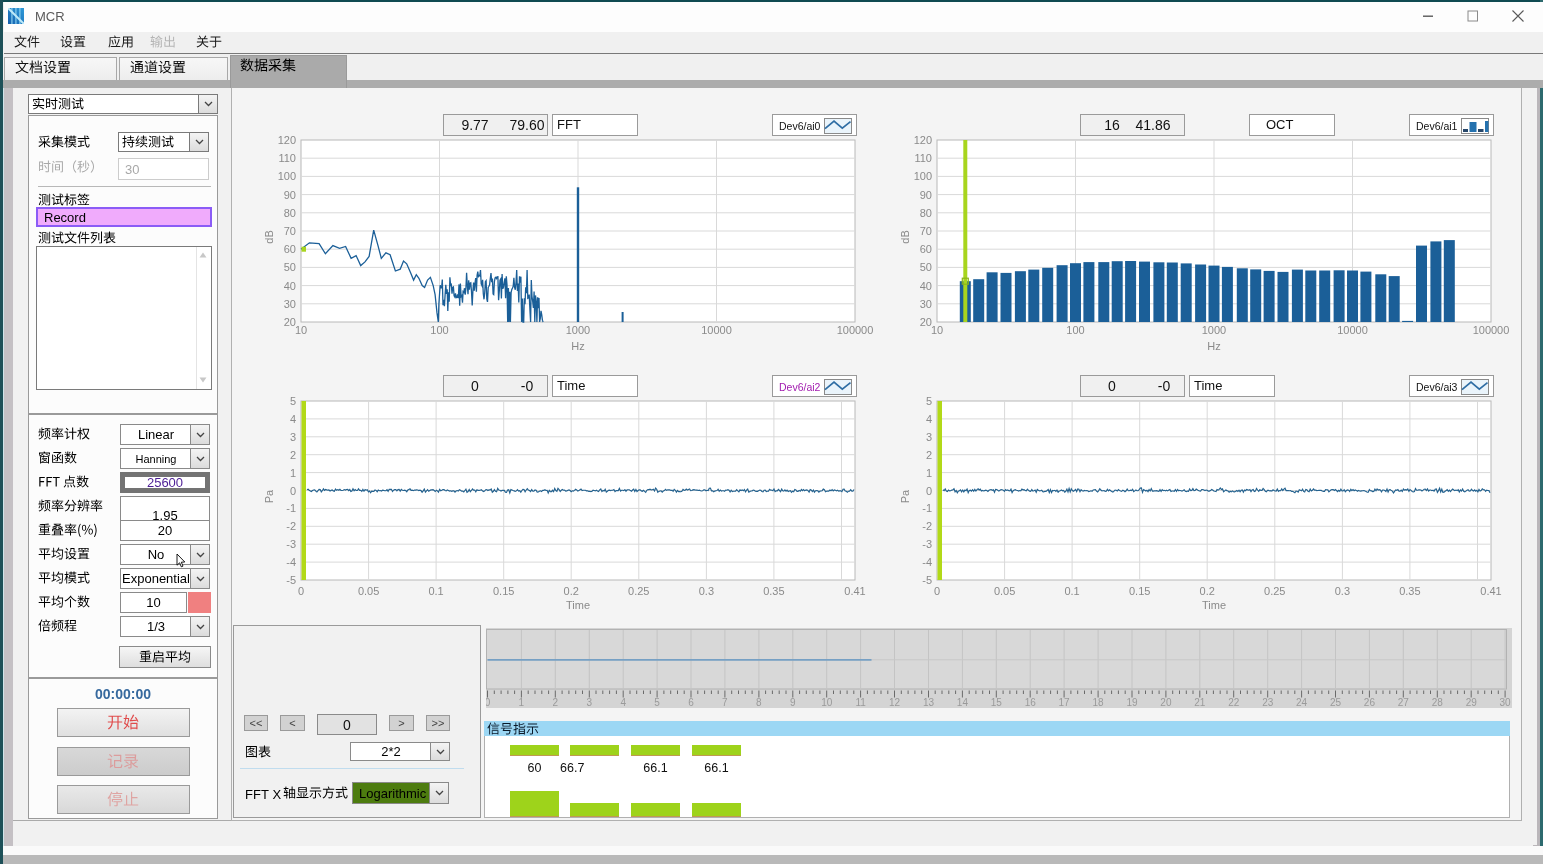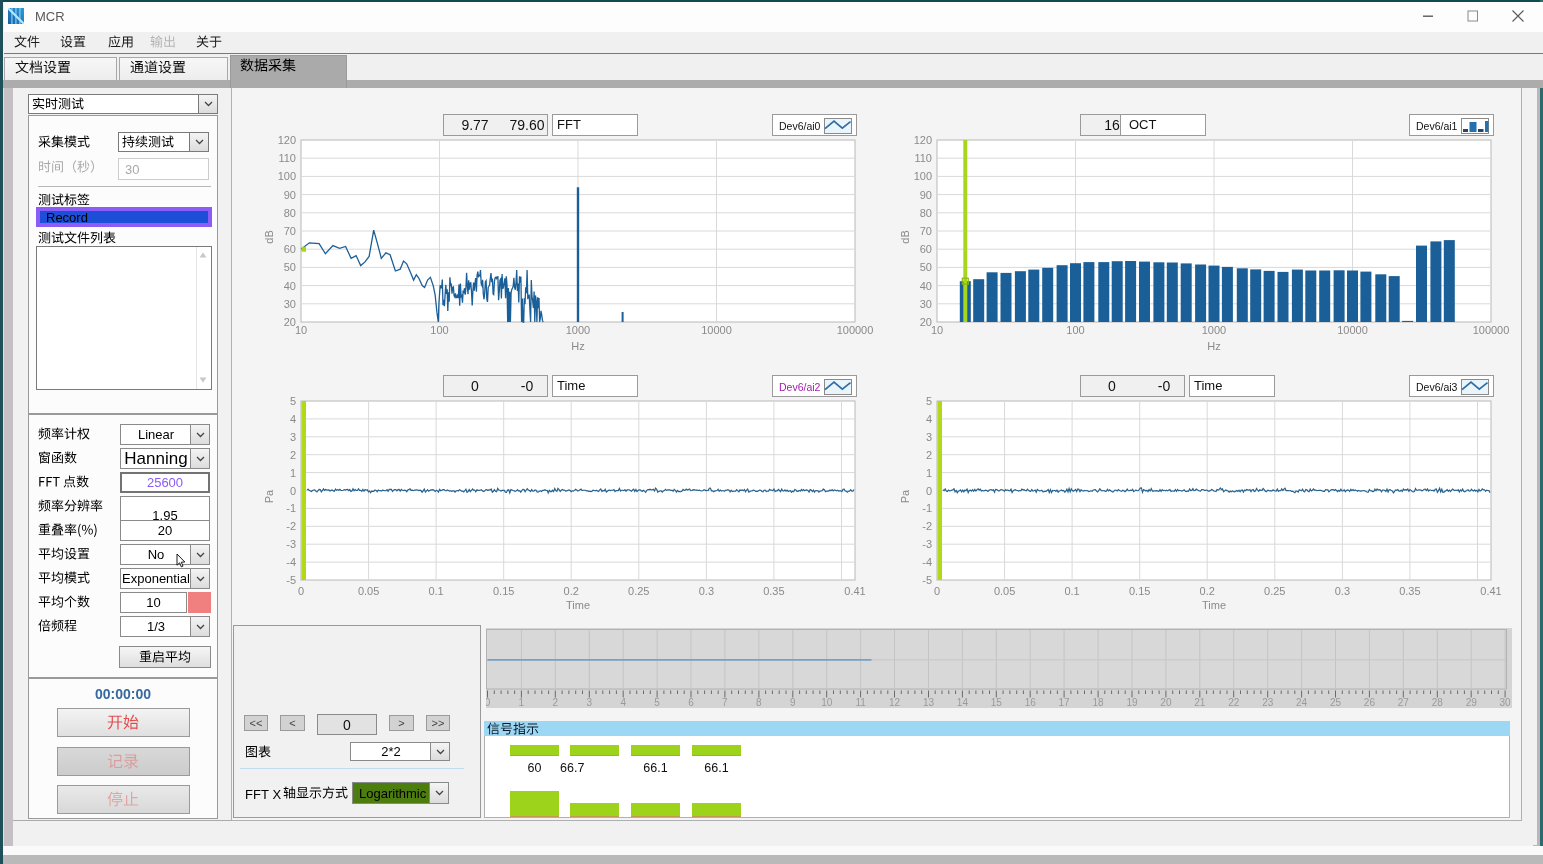--- a/index.html
+++ b/index.html
@@ -91,21 +91,21 @@
     </div>
   </div>
 <div style="position:absolute;left:38px;top:160px;line-height:0"><svg width="66" height="17" viewBox="0 0 66 17">
       <path d="M6.2 5.6C6.9 6.6 7.7 7.9 8.2 8.7L9 8.2C8.6 7.4 7.7 6.1 7 5.1ZM4.2 6.2V9.2H2V6.2ZM4.2 5.3H2V2.5H4.2ZM1.1 1.6V11.1H2V10.1H5.1V1.6ZM9.9 0.6V3.1H5.7V4.1H9.9V11C9.9 11.3 9.8 11.4 9.6 11.4C9.3 11.4 8.3 11.4 7.3 11.3C7.4 11.6 7.6 12.1 7.7 12.3C9 12.3 9.8 12.3 10.3 12.2C10.7 12 10.9 11.7 10.9 11V4.1H12.5V3.1H10.9V0.6Z M14.2 3.4V12.5H15.2V3.4ZM14.4 1.2C15 1.7 15.7 2.5 16 3.1L16.8 2.5C16.4 2 15.7 1.2 15.1 0.7ZM17.9 7.6H21V9.4H17.9ZM17.9 5.1H21V6.8H17.9ZM17 4.2V10.2H22V4.2ZM17.6 1.2V2.2H23.9V11.3C23.9 11.5 23.8 11.5 23.6 11.5C23.5 11.5 22.9 11.5 22.4 11.5C22.5 11.8 22.7 12.2 22.7 12.4C23.5 12.4 24.1 12.4 24.4 12.3C24.8 12.1 24.9 11.8 24.9 11.3V1.2Z M35 6.5C35 9 36.1 11.1 37.6 12.7L38.4 12.3C36.9 10.7 36 8.8 36 6.5C36 4.2 36.9 2.3 38.4 0.7L37.6 0.3C36.1 1.9 35 4 35 6.5Z M45.4 2.7C45.2 4.1 44.9 5.7 44.4 6.7C44.6 6.7 45 6.9 45.2 7.1C45.7 6 46.1 4.4 46.3 2.9ZM49.1 2.8C49.7 4 50.3 5.4 50.5 6.4L51.4 6.1C51.2 5.1 50.6 3.7 49.9 2.5ZM49.9 6.9C49 9.4 46.9 10.9 43.7 11.6C43.9 11.8 44.1 12.2 44.2 12.4C47.6 11.6 49.8 10 50.8 7.2ZM47.2 0.5V8.6H48.2V0.5ZM43.8 0.7C42.9 1.1 41.1 1.5 39.7 1.8C39.8 2 39.9 2.3 40 2.5C40.5 2.4 41.1 2.3 41.7 2.2V4.2H39.6V5.1H41.6C41.1 6.6 40.2 8.3 39.4 9.2C39.5 9.4 39.8 9.8 39.9 10.1C40.5 9.3 41.2 8 41.7 6.7V12.5H42.7V6.4C43.1 7.1 43.6 7.9 43.8 8.3L44.4 7.5C44.2 7.2 43 5.7 42.7 5.4V5.1H44.5V4.2H42.7V2C43.3 1.9 43.9 1.7 44.4 1.5Z M56 6.5C56 4 54.9 1.9 53.4 0.3L52.6 0.7C54.1 2.3 55 4.2 55 6.5C55 8.8 54.1 10.7 52.6 12.3L53.4 12.7C54.9 11.1 56 9 56 6.5Z" fill="#a8a8a8"></path>
     </svg></div>
 <div style="position:absolute;left:118px;top:158px;width:91px;height:22px;background:#fff;border:1px solid #cccccc;box-sizing:border-box;display:flex;align-items:center;justify-content:flex-start;padding-left:6px;font-size:13px;color:#a8a8a8">30</div>
 <div style="position:absolute;left:38px;top:186px;width:173px;height:1px;background:#b8b8b8"></div>
 <div style="position:absolute;left:38px;top:193px;line-height:0"><svg width="53" height="17" viewBox="0 0 53 17">
       <path d="M6.3 10.2C7 10.9 7.7 11.8 8.1 12.4L8.7 11.9C8.4 11.4 7.6 10.5 6.9 9.9ZM4.1 1.3V9.4H4.8V2H7.6V9.4H8.4V1.3ZM11.3 0.7V11.3C11.3 11.5 11.2 11.6 11 11.6C10.8 11.6 10.2 11.6 9.5 11.6C9.6 11.8 9.8 12.2 9.8 12.4C10.7 12.4 11.3 12.4 11.6 12.3C11.9 12.1 12.1 11.9 12.1 11.3V0.7ZM9.5 1.7V9.5H10.3V1.7ZM5.8 3V7.6C5.8 9.1 5.5 10.8 3.4 11.9C3.5 12 3.8 12.3 3.8 12.5C6.2 11.3 6.6 9.3 6.6 7.6V3ZM1.1 1.4C1.8 1.8 2.7 2.4 3.2 2.8L3.8 2C3.3 1.6 2.3 1 1.6 0.7ZM0.5 4.9C1.2 5.3 2.2 5.8 2.6 6.2L3.2 5.5C2.7 5.1 1.8 4.5 1.1 4.2ZM0.8 11.8 1.6 12.3C2.2 11.1 2.8 9.5 3.3 8.2L2.5 7.6C2 9.1 1.3 10.8 0.8 11.8Z M14.6 1.4C15.2 1.9 16.1 2.8 16.4 3.3L17.1 2.6C16.7 2.1 15.9 1.3 15.2 0.8ZM23.1 1.1C23.6 1.7 24.2 2.5 24.5 3L25.2 2.5C24.9 2 24.3 1.2 23.8 0.7ZM13.7 4.6V5.5H15.5V10.2C15.5 10.8 15.1 11.2 14.8 11.3C15 11.5 15.2 11.9 15.3 12.1C15.5 11.9 15.9 11.7 18.1 10.2C18 10 17.9 9.6 17.8 9.3L16.4 10.3V4.6ZM21.7 0.6 21.8 3.2H17.5V4.2H21.8C22.1 9.1 22.7 12.4 24.3 12.4C24.8 12.4 25.3 11.9 25.6 9.7C25.4 9.6 25 9.4 24.8 9.2C24.7 10.4 24.6 11.2 24.3 11.2C23.5 11.1 23 8.2 22.8 4.2H25.5V3.2H22.8C22.7 2.4 22.7 1.5 22.7 0.6ZM17.7 10.6 18 11.6C19 11.2 20.5 10.8 21.8 10.4L21.7 9.6L20.2 10V7H21.4V6.1H17.9V7H19.3V10.2Z M32.1 1.5V2.4H37.7V1.5ZM36.1 7.2C36.7 8.5 37.3 10.2 37.5 11.2L38.4 10.9C38.2 9.9 37.6 8.2 37 7ZM32.4 7C32 8.4 31.5 9.8 30.7 10.7C31 10.8 31.3 11.1 31.5 11.2C32.2 10.2 32.9 8.7 33.3 7.2ZM31.5 4.6V5.5H34.3V11.2C34.3 11.4 34.2 11.4 34 11.4C33.9 11.4 33.2 11.5 32.6 11.4C32.7 11.7 32.8 12.1 32.9 12.4C33.8 12.4 34.4 12.4 34.8 12.2C35.1 12.1 35.3 11.8 35.3 11.2V5.5H38.4V4.6ZM28.6 0.5V3.3H26.6V4.2H28.4C28 5.8 27.1 7.7 26.3 8.6C26.5 8.9 26.8 9.3 26.9 9.6C27.5 8.7 28.1 7.4 28.6 6V12.5H29.6V5.7C30 6.3 30.6 7.1 30.8 7.5L31.4 6.8C31.1 6.4 30 5 29.6 4.5V4.2H31.3V3.3H29.6V0.5Z M44.5 7.8C45 8.6 45.5 9.8 45.7 10.5L46.5 10.1C46.3 9.5 45.8 8.3 45.3 7.5ZM41.3 8.2C41.8 9 42.5 10 42.7 10.7L43.5 10.3C43.3 9.6 42.6 8.6 42.1 7.8ZM48.1 6.2H42.8V7H48.1ZM46.5 0.5C46.1 1.4 45.5 2.3 44.8 2.9C45 3 45.2 3.1 45.4 3.3C44 4.8 41.7 6 39.5 6.6C39.7 6.8 39.9 7.2 40 7.4C41 7.1 41.9 6.7 42.8 6.2C43.8 5.7 44.7 5 45.5 4.3C46.9 5.6 49 6.7 50.9 7.3C51.1 7 51.3 6.7 51.5 6.5C49.6 6 47.3 4.9 46 3.8L46.3 3.5L45.8 3.3C46 3 46.3 2.8 46.4 2.5H47.6C48.1 3 48.5 3.7 48.7 4.2L49.6 4C49.4 3.5 49.1 3 48.7 2.5H51.2V1.7H46.9C47.1 1.3 47.3 1 47.4 0.7ZM41.4 0.5C41 1.7 40.3 3 39.5 3.9C39.7 4 40.1 4.2 40.3 4.4C40.7 3.9 41.2 3.2 41.6 2.5H42.1C42.5 3 42.8 3.7 42.9 4.2L43.8 3.9C43.7 3.5 43.4 3 43.1 2.5H45.2V1.7H42C42.1 1.3 42.2 1 42.3 0.7ZM48.9 7.6C48.3 8.8 47.6 10.3 46.8 11.3H39.8V12.1H51.1V11.3H47.9C48.5 10.3 49.2 9 49.8 7.8Z" fill="#000"></path>
     </svg></div>
-<div style="position:absolute;left:36px;top:207px;width:176px;height:20px;background:#1d4ed8;border:4px solid #8b5cf6;box-sizing:border-box;display:flex;align-items:center;justify-content:flex-start;padding-left:6px;font-size:13px;color:#000">Record</div>
+<div style="position:absolute;left:36px;top:207px;width:176px;height:20px;background:#f0abfc;border:2px solid #8b5cf6;box-sizing:border-box;display:flex;align-items:center;justify-content:flex-start;padding-left:6px;font-size:13px;color:#000">Record</div>
 <div style="position:absolute;left:38px;top:231px;line-height:0"><svg width="79" height="17" viewBox="0 0 79 17">
       <path d="M6.3 10.2C7 10.9 7.7 11.8 8.1 12.4L8.7 11.9C8.4 11.4 7.6 10.5 6.9 9.9ZM4.1 1.3V9.4H4.8V2H7.6V9.4H8.4V1.3ZM11.3 0.7V11.3C11.3 11.5 11.2 11.6 11 11.6C10.8 11.6 10.2 11.6 9.5 11.6C9.6 11.8 9.8 12.2 9.8 12.4C10.7 12.4 11.3 12.4 11.6 12.3C11.9 12.1 12.1 11.9 12.1 11.3V0.7ZM9.5 1.7V9.5H10.3V1.7ZM5.8 3V7.6C5.8 9.1 5.5 10.8 3.4 11.9C3.5 12 3.8 12.3 3.8 12.5C6.2 11.3 6.6 9.3 6.6 7.6V3ZM1.1 1.4C1.8 1.8 2.7 2.4 3.2 2.8L3.8 2C3.3 1.6 2.3 1 1.6 0.7ZM0.5 4.9C1.2 5.3 2.2 5.8 2.6 6.2L3.2 5.5C2.7 5.1 1.8 4.5 1.1 4.2ZM0.8 11.8 1.6 12.3C2.2 11.1 2.8 9.5 3.3 8.2L2.5 7.6C2 9.1 1.3 10.8 0.8 11.8Z M14.6 1.4C15.2 1.9 16.1 2.8 16.4 3.3L17.1 2.6C16.7 2.1 15.9 1.3 15.2 0.8ZM23.1 1.1C23.6 1.7 24.2 2.5 24.5 3L25.2 2.5C24.9 2 24.3 1.2 23.8 0.7ZM13.7 4.6V5.5H15.5V10.2C15.5 10.8 15.1 11.2 14.8 11.3C15 11.5 15.2 11.9 15.3 12.1C15.5 11.9 15.9 11.7 18.1 10.2C18 10 17.9 9.6 17.8 9.3L16.4 10.3V4.6ZM21.7 0.6 21.8 3.2H17.5V4.2H21.8C22.1 9.1 22.7 12.4 24.3 12.4C24.8 12.4 25.3 11.9 25.6 9.7C25.4 9.6 25 9.4 24.8 9.2C24.7 10.4 24.6 11.2 24.3 11.2C23.5 11.1 23 8.2 22.8 4.2H25.5V3.2H22.8C22.7 2.4 22.7 1.5 22.7 0.6ZM17.7 10.6 18 11.6C19 11.2 20.5 10.8 21.8 10.4L21.7 9.6L20.2 10V7H21.4V6.1H17.9V7H19.3V10.2Z M31.5 0.7C31.9 1.4 32.3 2.2 32.5 2.8L33.5 2.4C33.4 1.9 32.9 1.1 32.5 0.4ZM26.6 2.8V3.8H28.7C29.4 5.7 30.5 7.4 31.8 8.8C30.4 10 28.6 10.9 26.5 11.5C26.7 11.8 27 12.2 27.1 12.5C29.2 11.8 31.1 10.8 32.5 9.5C34 10.8 35.8 11.8 37.9 12.4C38.1 12.1 38.4 11.7 38.6 11.5C36.5 11 34.7 10 33.3 8.8C34.6 7.5 35.6 5.8 36.3 3.8H38.4V2.8ZM32.6 8.2C31.3 6.9 30.4 5.4 29.7 3.8H35.2C34.6 5.5 33.7 7 32.6 8.2Z M43.1 7V8H46.9V12.5H47.8V8H51.4V7H47.8V4.1H50.8V3.2H47.8V0.7H46.9V3.2H45.1C45.3 2.6 45.4 2 45.6 1.4L44.6 1.2C44.3 2.9 43.8 4.5 43 5.6C43.3 5.7 43.7 6 43.8 6.1C44.2 5.6 44.5 4.9 44.8 4.1H46.9V7ZM42.5 0.6C41.8 2.5 40.6 4.5 39.4 5.8C39.6 6 39.9 6.5 40 6.7C40.4 6.3 40.8 5.8 41.2 5.2V12.5H42.1V3.7C42.6 2.8 43 1.8 43.4 0.8Z M60.3 2V9.3H61.3V2ZM63 0.6V11.2C63 11.4 62.9 11.5 62.7 11.5C62.5 11.5 61.9 11.5 61.1 11.5C61.3 11.8 61.4 12.2 61.5 12.4C62.5 12.4 63.1 12.4 63.5 12.3C63.9 12.1 64 11.8 64 11.2V0.6ZM54.4 7.5C55 8 55.8 8.6 56.3 9.1C55.4 10.3 54.3 11.2 53 11.7C53.2 11.9 53.5 12.3 53.6 12.5C56.4 11.3 58.4 8.8 59 4.3L58.4 4.1L58.3 4.1H55.3C55.5 3.5 55.7 2.8 55.9 2.2H59.4V1.2H52.8V2.2H54.9C54.5 4.1 53.7 6 52.7 7.2C52.9 7.3 53.3 7.7 53.4 7.9C54.1 7.1 54.6 6.1 55 5H58C57.7 6.2 57.3 7.3 56.8 8.2C56.3 7.8 55.5 7.2 54.9 6.8Z M68.3 12.5C68.6 12.3 69.1 12.1 72.7 10.9C72.6 10.7 72.6 10.4 72.5 10.1L69.4 11V8.2C70.1 7.6 70.8 7.1 71.4 6.4C72.4 9.2 74.2 11.1 76.9 12C77.1 11.8 77.3 11.4 77.6 11.2C76.3 10.8 75.2 10.2 74.3 9.3C75.1 8.8 76 8.2 76.8 7.5L76 6.9C75.4 7.5 74.5 8.2 73.7 8.7C73.2 8.1 72.7 7.3 72.4 6.4H77.1V5.6H72V4.4H76.2V3.6H72V2.5H76.7V1.7H72V0.5H71V1.7H66.4V2.5H71V3.6H67V4.4H71V5.6H65.8V6.4H70.2C68.9 7.5 67.1 8.5 65.5 9.1C65.7 9.3 66 9.6 66.1 9.9C66.8 9.6 67.6 9.2 68.4 8.8V10.7C68.4 11.2 68.1 11.5 67.8 11.6C68 11.8 68.2 12.2 68.3 12.5Z" fill="#000"></path>
     </svg></div>
 <div style="position:absolute;left:36px;top:246px;width:176px;height:144px;background:#fff;border:1px solid #7a7a7a;box-sizing:border-box"></div>
 <div style="position:absolute;left:196px;top:247px;width:1px;height:142px;background:#e4e4e4"></div>
 <svg style="position:absolute;left:199px;top:252px" width="8" height="6" viewBox="0 0 8 6">
     <path d="M4 0.5 L7.5 5.5 L0.5 5.5 Z" fill="#c8c8c8"></path>
   </svg>
 <svg style="position:absolute;left:199px;top:377px" width="8" height="6" viewBox="0 0 8 6">
     <path d="M0.5 0.5 L7.5 0.5 L4 5.5 Z" fill="#c8c8c8"></path>
@@ -119,31 +119,31 @@
     <div style="position:absolute;right:0;top:0;width:18px;bottom:0;background:linear-gradient(#f4f4f4,#dcdcdc);border-left:1px solid #8a8a8a;">
       <svg width="9" height="6" viewBox="0 0 9 6" style="position:absolute;left:50%;top:50%;margin:-3px 0 0 -4.5px">
         <path d="M1 1 L4.5 4.5 L8 1" stroke="#444" stroke-width="1.3" fill="none"></path>
       </svg>
     </div>
   </div>
 <div style="position:absolute;left:38px;top:451px;line-height:0"><svg width="40" height="17" viewBox="0 0 40 17">
       <path d="M4.8 2.7C3.8 3.5 2.4 4.1 1.1 4.5L1.6 5.3C3 4.8 4.4 4.1 5.5 3.2ZM7.5 3.2C8.8 3.8 10.5 4.7 11.4 5.3L12 4.7C11.1 4.1 9.4 3.2 8.1 2.7ZM5.6 4C5.4 4.4 5.1 4.9 4.8 5.3H2.1V12.5H3.1V12H10V12.4H11V5.3H5.8C6.1 5 6.4 4.6 6.6 4.2ZM3.1 11.2V6.1H10V11.2ZM4.7 8.6C5.3 8.8 5.8 9.1 6.4 9.3C5.6 9.8 4.6 10.2 3.6 10.4C3.8 10.5 3.9 10.8 4 11C5.1 10.7 6.2 10.3 7.1 9.7C7.8 10.1 8.4 10.5 8.8 10.8L9.3 10.2C8.9 9.9 8.3 9.6 7.7 9.2C8.3 8.7 8.8 8.1 9.2 7.3L8.6 7.1L8.5 7.1H5.6C5.7 6.9 5.8 6.6 5.9 6.4L5.1 6.3C4.8 6.9 4.3 7.7 3.6 8.3C3.7 8.4 4 8.6 4.1 8.7C4.5 8.4 4.8 8.1 5.1 7.7H8.1C7.8 8.2 7.4 8.6 7 8.9C6.4 8.6 5.8 8.3 5.2 8.1ZM5.5 0.7C5.7 1 5.8 1.3 6 1.6H1V3.7H2V2.4H11V3.6H12V1.6H7.2C7 1.2 6.8 0.8 6.6 0.5Z M15.7 4.5C16.4 5.1 17.1 5.9 17.5 6.4L18.1 5.8C17.8 5.3 17 4.5 16.3 4ZM14.1 3.4V11.8H23.9V12.5H24.9V3.4H23.9V10.9H15.1V3.4ZM19 3.5V6.3C17.7 7.1 16.3 8 15.4 8.5L15.9 9.3C16.8 8.7 17.9 7.9 19 7.2V9.2C19 9.4 19 9.4 18.8 9.4C18.6 9.5 18 9.5 17.4 9.4C17.6 9.7 17.7 10 17.7 10.3C18.6 10.3 19.2 10.3 19.5 10.2C19.9 10 20 9.8 20 9.2V6.8C21.1 7.7 22.2 8.8 22.8 9.5L23.4 8.8C22.9 8.2 22.1 7.5 21.2 6.7C21.9 6 22.7 5.1 23.3 4.3L22.5 3.8C22.1 4.6 21.3 5.5 20.6 6.2L20 5.7V3.9C21.2 3.3 22.6 2.4 23.5 1.5L22.8 1L22.6 1.1H15.4V2H21.6C20.8 2.6 19.9 3.2 19 3.5Z M31.8 0.8C31.5 1.3 31.1 2 30.8 2.5L31.4 2.8C31.8 2.4 32.2 1.7 32.6 1.1ZM27.1 1.1C27.5 1.7 27.8 2.4 27.9 2.8L28.7 2.5C28.6 2.1 28.2 1.4 27.9 0.8ZM31.3 8.1C31 8.7 30.6 9.3 30.1 9.8C29.6 9.6 29.1 9.3 28.6 9.1C28.8 8.8 29 8.4 29.2 8.1ZM27.4 9.5C28.1 9.7 28.8 10 29.4 10.4C28.6 11 27.6 11.4 26.5 11.6C26.7 11.8 26.9 12.1 27 12.4C28.2 12.1 29.3 11.5 30.2 10.8C30.7 11 31.1 11.3 31.4 11.5L32 10.9C31.7 10.7 31.3 10.4 30.9 10.2C31.6 9.5 32.1 8.6 32.4 7.4L31.9 7.2L31.7 7.2H29.6L29.9 6.6L29 6.4C28.9 6.7 28.8 7 28.7 7.2H26.9V8.1H28.3C28 8.6 27.7 9.1 27.4 9.5ZM29.3 0.5V2.9H26.6V3.7H29C28.4 4.6 27.4 5.4 26.5 5.8C26.7 6 26.9 6.3 27 6.5C27.8 6.1 28.7 5.4 29.3 4.6V6.2H30.3V4.4C30.9 4.9 31.7 5.5 32 5.8L32.5 5.1C32.2 4.9 31.1 4.1 30.4 3.7H32.9V2.9H30.3V0.5ZM34.2 0.6C33.9 2.9 33.3 5.1 32.3 6.5C32.5 6.6 32.8 6.9 33 7.1C33.3 6.6 33.6 6 33.9 5.4C34.2 6.6 34.5 7.8 35 8.9C34.3 10.1 33.3 11 31.9 11.7C32 11.9 32.3 12.3 32.4 12.5C33.7 11.8 34.7 10.9 35.5 9.8C36.2 10.9 37 11.8 38 12.4C38.1 12.1 38.4 11.8 38.6 11.6C37.5 11 36.7 10.1 36 8.9C36.7 7.5 37.2 5.9 37.4 4H38.3V3H34.6C34.8 2.3 35 1.5 35.1 0.8ZM36.5 4C36.3 5.4 36 6.7 35.5 7.9C35 6.7 34.7 5.4 34.4 4Z" fill="#000"></path>
     </svg></div>
 <div style="position:absolute;left:120px;top:448px;width:90px;height:21px;background:#fff;border:1px solid #8a8a8a;box-sizing:border-box">
-    <div style="position:absolute;left:0;top:0;right:18px;bottom:0;display:flex;align-items:center;justify-content:center;font-size:17px;color:#000">Hanning</div>
+    <div style="position:absolute;left:0;top:0;right:18px;bottom:0;display:flex;align-items:center;justify-content:center;font-size:11px;color:#000">Hanning</div>
     <div style="position:absolute;right:0;top:0;width:18px;bottom:0;background:linear-gradient(#f4f4f4,#dcdcdc);border-left:1px solid #8a8a8a;">
       <svg width="9" height="6" viewBox="0 0 9 6" style="position:absolute;left:50%;top:50%;margin:-3px 0 0 -4.5px">
         <path d="M1 1 L4.5 4.5 L8 1" stroke="#444" stroke-width="1.3" fill="none"></path>
       </svg>
     </div>
   </div>
 <div style="position:absolute;left:38px;top:475px;line-height:0"><svg width="52" height="17" viewBox="0 0 52 17">
       <path d="M1.3 11.4H2.5V7.2H6.1V6.1H2.5V2.9H6.8V1.9H1.3Z M8.5 11.4H9.7V7.2H13.3V6.1H9.7V2.9H14V1.9H8.5Z M17.6 11.4H18.8V2.9H21.7V1.9H14.8V2.9H17.6Z M28.1 5.4H34.9V7.7H28.1ZM29.5 9.8C29.6 10.6 29.7 11.7 29.7 12.4L30.7 12.2C30.7 11.6 30.6 10.5 30.4 9.7ZM32.2 9.8C32.5 10.6 32.9 11.7 33.1 12.3L34 12.1C33.9 11.4 33.4 10.4 33 9.6ZM34.8 9.7C35.5 10.5 36.2 11.7 36.5 12.4L37.4 12C37.1 11.3 36.3 10.2 35.7 9.3ZM27.4 9.4C26.9 10.4 26.3 11.4 25.6 12L26.5 12.5C27.2 11.8 27.9 10.7 28.3 9.7ZM27.2 4.5V8.6H35.9V4.5H31.9V2.8H36.9V1.9H31.9V0.5H31V4.5Z M43.8 0.8C43.6 1.3 43.2 2 42.8 2.5L43.5 2.8C43.8 2.4 44.3 1.7 44.6 1.1ZM39.2 1.1C39.5 1.7 39.9 2.4 40 2.8L40.7 2.5C40.6 2.1 40.3 1.4 39.9 0.8ZM43.4 8.1C43.1 8.7 42.7 9.3 42.2 9.8C41.7 9.6 41.2 9.3 40.7 9.1C40.9 8.8 41.1 8.4 41.3 8.1ZM39.5 9.5C40.1 9.7 40.8 10 41.5 10.4C40.7 11 39.6 11.4 38.6 11.6C38.8 11.8 39 12.1 39.1 12.4C40.2 12.1 41.4 11.5 42.3 10.8C42.7 11 43.1 11.3 43.4 11.5L44 10.9C43.7 10.7 43.4 10.4 42.9 10.2C43.6 9.5 44.2 8.6 44.5 7.4L44 7.2L43.8 7.2H41.7L42 6.6L41.1 6.4C41 6.7 40.9 7 40.7 7.2H39V8.1H40.3C40.1 8.6 39.8 9.1 39.5 9.5ZM41.4 0.5V2.9H38.7V3.7H41.1C40.5 4.6 39.5 5.4 38.6 5.8C38.8 6 39 6.3 39.1 6.5C39.9 6.1 40.7 5.4 41.4 4.6V6.2H42.3V4.4C42.9 4.9 43.7 5.5 44 5.8L44.6 5.1C44.3 4.9 43.1 4.1 42.5 3.7H45V2.9H42.3V0.5ZM46.2 0.6C45.9 2.9 45.3 5.1 44.3 6.5C44.5 6.6 44.9 6.9 45 7.1C45.4 6.6 45.7 6 45.9 5.4C46.2 6.6 46.6 7.8 47.1 8.9C46.3 10.1 45.3 11 43.9 11.7C44.1 11.9 44.4 12.3 44.5 12.5C45.8 11.8 46.8 10.9 47.6 9.8C48.2 10.9 49 11.8 50 12.4C50.2 12.1 50.5 11.8 50.7 11.6C49.6 11 48.7 10.1 48.1 8.9C48.8 7.5 49.2 5.9 49.5 4H50.4V3H46.7C46.9 2.3 47 1.5 47.1 0.8ZM48.6 4C48.4 5.4 48 6.7 47.6 7.9C47.1 6.7 46.7 5.4 46.5 4Z" fill="#000"></path>
     </svg></div>
-<div style="position:absolute;left:120px;top:472px;width:90px;height:21px;background:#fff;border:2px solid #737373;box-sizing:border-box;display:flex;align-items:center;justify-content:center;font-size:13px;color:#8b5cf6">25600</div>
+<div style="position:absolute;left:120px;top:472px;width:90px;height:21px;background:#fff;border:5px solid #737373;box-sizing:border-box;display:flex;align-items:center;justify-content:center;font-size:13px;color:#4c1d95">25600</div>
 <div style="position:absolute;left:38px;top:499px;line-height:0"><svg width="66" height="17" viewBox="0 0 66 17">
       <path d="M9.1 4.9C9.1 9.5 8.9 11 5.8 11.8C6 12 6.2 12.3 6.3 12.5C9.7 11.6 9.9 9.8 9.9 4.9ZM9.5 10.3C10.3 11 11.5 11.9 12 12.5L12.6 11.9C12 11.3 10.9 10.4 10 9.8ZM5.6 6.4C4.9 9.1 3.4 10.9 0.6 11.8C0.8 12 1.1 12.3 1.1 12.5C4.1 11.5 5.7 9.6 6.4 6.6ZM1.7 6.3C1.5 7.2 1 8.2 0.5 8.9C0.7 9 1.1 9.2 1.2 9.3C1.8 8.6 2.3 7.5 2.5 6.5ZM7.1 3.5V9.7H7.9V4.3H11.1V9.6H12V3.5H9.6L10.2 2.2H12.3V1.3H6.7V2.2H9.2C9.1 2.6 8.9 3.1 8.7 3.5ZM1.5 1.7V4.6H0.5V5.4H3.2V9.4H4.1V5.4H6.5V4.6H4.3V3H6.2V2.1H4.3V0.5H3.5V4.6H2.3V1.7Z M23.8 3.1C23.3 3.6 22.5 4.3 21.9 4.7L22.6 5.2C23.2 4.8 24 4.2 24.6 3.6ZM13.7 7.1 14.2 7.8C15.1 7.4 16.1 6.9 17.1 6.3L17 5.6C15.8 6.1 14.5 6.7 13.7 7.1ZM14.1 3.7C14.8 4.1 15.7 4.7 16.1 5.2L16.8 4.6C16.3 4.1 15.5 3.5 14.8 3.1ZM21.8 6.1C22.7 6.7 23.8 7.5 24.4 8L25.1 7.4C24.5 6.9 23.4 6.1 22.5 5.6ZM13.7 8.8V9.7H19V12.5H20V9.7H25.4V8.8H20V7.7H19V8.8ZM18.7 0.7C18.9 1 19.1 1.4 19.3 1.7H13.9V2.6H18.7C18.3 3.2 17.9 3.7 17.7 3.9C17.5 4.1 17.3 4.3 17.1 4.3C17.2 4.5 17.3 5 17.4 5.2C17.6 5.1 17.9 5 19.4 4.9C18.7 5.5 18.2 6 17.9 6.3C17.5 6.6 17.1 6.9 16.9 6.9C17 7.1 17.1 7.6 17.1 7.7C17.4 7.6 17.9 7.6 21.3 7.2C21.4 7.5 21.6 7.7 21.6 7.9L22.4 7.6C22.1 7 21.5 6 20.9 5.4L20.2 5.7C20.4 5.9 20.6 6.2 20.8 6.5L18.5 6.7C19.6 5.8 20.8 4.7 21.8 3.4L21 3C20.8 3.4 20.4 3.7 20.1 4.1L18.5 4.2C18.9 3.7 19.3 3.2 19.7 2.6H25.2V1.7H20.4C20.2 1.3 19.9 0.8 19.6 0.4Z M34.7 0.8 33.9 1.1C34.8 3 36.3 5.2 37.7 6.3C37.9 6.1 38.2 5.7 38.5 5.5C37.1 4.5 35.6 2.5 34.7 0.8ZM30.2 0.8C29.5 2.8 28.1 4.6 26.6 5.7C26.8 5.9 27.2 6.3 27.4 6.4C27.8 6.2 28.1 5.8 28.4 5.5V6.4H30.9C30.6 8.6 29.9 10.7 26.8 11.7C27.1 11.9 27.3 12.3 27.4 12.5C30.8 11.3 31.6 9 32 6.4H35.5C35.4 9.6 35.2 10.9 34.8 11.3C34.7 11.4 34.6 11.4 34.3 11.4C34 11.4 33.2 11.4 32.3 11.3C32.5 11.6 32.6 12 32.7 12.3C33.5 12.4 34.3 12.4 34.7 12.3C35.2 12.3 35.5 12.2 35.7 11.9C36.2 11.4 36.3 9.9 36.5 5.9C36.6 5.8 36.6 5.4 36.6 5.4H28.5C29.6 4.3 30.6 2.7 31.3 1.1Z M44.4 3.2C44.4 4.5 44.2 6.1 43.9 7.1L44.6 7.4C45 6.3 45.1 4.5 45.1 3.2ZM45.8 0.6V5.5C45.8 7.8 45.6 10.1 43.4 11.8C43.6 11.9 43.9 12.3 44 12.4C46.4 10.6 46.6 8.1 46.6 5.5V0.6ZM40.2 3.4C40.4 4.1 40.6 5 40.6 5.6L41.4 5.5C41.3 4.9 41.1 4 40.9 3.3ZM47.5 3.4C47.8 4.1 47.9 5.1 48 5.6L48.7 5.5C48.7 4.9 48.5 4 48.2 3.3ZM40.8 0.9C41 1.3 41.3 1.8 41.4 2.2H39.7V3.1H43.8V2.2H42.4C42.2 1.8 41.9 1.1 41.6 0.6ZM39.7 8.1V8.9H41.3C41.2 9.9 40.9 11.1 39.7 11.8C39.9 12 40.2 12.3 40.3 12.5C41.7 11.5 42.1 10.1 42.2 8.9H43.8V8.1H42.2V6.5H43.9V5.7H42.8C43 5 43.3 4.2 43.5 3.4L42.7 3.2C42.5 4 42.3 5 42 5.7H39.6V6.5H41.3V8.1ZM48.3 0.8C48.5 1.2 48.8 1.8 48.9 2.2H47.1V3.1H51.3V2.2H49.9C49.7 1.7 49.4 1.1 49.1 0.5ZM47.1 8.4V9.2H48.8V12.5H49.7V9.2H51.3V8.4H49.7V6.5H51.5V5.7H50.2C50.5 5 50.8 4.2 51 3.4L50.2 3.2C50 3.9 49.7 5 49.5 5.7H46.9V6.5H48.8V8.4Z M62.8 3.1C62.3 3.6 61.5 4.3 60.9 4.7L61.6 5.2C62.2 4.8 63 4.2 63.6 3.6ZM52.7 7.1 53.2 7.8C54.1 7.4 55.1 6.9 56.1 6.3L56 5.6C54.8 6.1 53.5 6.7 52.7 7.1ZM53.1 3.7C53.8 4.1 54.7 4.7 55.1 5.2L55.8 4.6C55.3 4.1 54.5 3.5 53.8 3.1ZM60.8 6.1C61.7 6.7 62.8 7.5 63.4 8L64.1 7.4C63.5 6.9 62.4 6.1 61.5 5.6ZM52.7 8.8V9.7H58V12.5H59V9.7H64.3V8.8H59V7.7H58V8.8ZM57.7 0.7C57.9 1 58.1 1.4 58.3 1.7H52.9V2.6H57.7C57.3 3.2 56.9 3.7 56.7 3.9C56.5 4.1 56.3 4.3 56.1 4.3C56.2 4.5 56.3 5 56.4 5.2C56.6 5.1 56.9 5 58.4 4.9C57.7 5.5 57.2 6 56.9 6.3C56.5 6.6 56.1 6.9 55.9 6.9C56 7.1 56.1 7.6 56.1 7.7C56.4 7.6 56.9 7.6 60.3 7.2C60.4 7.5 60.6 7.7 60.6 7.9L61.4 7.6C61.1 7 60.5 6 59.9 5.4L59.2 5.7C59.4 5.9 59.6 6.2 59.8 6.5L57.5 6.7C58.6 5.8 59.8 4.7 60.8 3.4L60 3C59.8 3.4 59.4 3.7 59.1 4.1L57.5 4.2C57.9 3.7 58.3 3.2 58.7 2.6H64.2V1.7H59.4C59.2 1.3 58.9 0.8 58.6 0.4Z" fill="#000"></path>
     </svg></div>
 <div style="position:absolute;left:120px;top:496px;width:90px;height:39px;background:#fff;border:1px solid #8a8a8a;box-sizing:border-box;display:flex;align-items:center;justify-content:center;font-size:13px;color:#000">1.95</div>
 <div style="position:absolute;left:38px;top:523px;line-height:0"><svg width="60" height="17" viewBox="0 0 60 17">
       <path d="M2.1 4.4V8.5H6V9.4H1.7V10.1H6V11.3H0.7V12.1H12.3V11.3H6.9V10.1H11.5V9.4H6.9V8.5H11V4.4H6.9V3.6H12.3V2.8H6.9V1.8C8.5 1.7 9.9 1.5 11 1.4L10.5 0.6C8.4 1 4.8 1.2 1.7 1.3C1.8 1.5 1.9 1.8 1.9 2.1C3.2 2 4.6 2 6 1.9V2.8H0.8V3.6H6V4.4ZM3 6.8H6V7.7H3ZM6.9 6.8H10V7.7H6.9ZM3 5.1H6V6.1H3ZM6.9 5.1H10V6.1H6.9Z M16.2 2.1C17.1 2.2 18 2.4 18.9 2.6C17.7 2.8 16.5 3 15.3 3.1C15.4 3.2 15.5 3.5 15.6 3.7C17.1 3.5 18.7 3.3 20.2 2.9C21.2 3.1 22.1 3.4 22.8 3.7L23.4 3.2C22.8 2.9 22 2.7 21.2 2.5C22.1 2.1 22.8 1.7 23.3 1.1L22.9 0.8L22.7 0.8H15.7V1.5H21.8C21.3 1.8 20.8 2 20.1 2.2C19 2 17.8 1.8 16.7 1.6ZM14.1 6.5V8.3H15V7.2H24V8.3H24.9V6.5H24.3L24.9 6C24.5 5.8 23.9 5.6 23.3 5.3C23.9 5 24.5 4.5 24.9 4L24.3 3.7L24.2 3.7H19.8V4.3H23.6C23.3 4.6 22.9 4.8 22.5 5C21.8 4.8 21.1 4.6 20.4 4.4L19.9 4.9C20.5 5 21 5.2 21.6 5.4C20.9 5.6 20.1 5.8 19.4 5.9C19.6 6 19.8 6.3 19.9 6.5C20.7 6.3 21.7 6.1 22.5 5.7C23.2 6 23.8 6.3 24.3 6.5H14.3C15.2 6.4 16.1 6.1 16.9 5.7C17.5 6 18.1 6.3 18.5 6.5L19.1 6C18.7 5.8 18.2 5.6 17.6 5.3C18.3 4.9 18.8 4.5 19.1 3.9L18.6 3.7L18.5 3.7H14.3V4.3H17.9C17.6 4.6 17.3 4.8 16.9 5C16.3 4.8 15.7 4.6 15 4.4L14.6 4.9C15.1 5 15.6 5.2 16 5.4C15.3 5.6 14.6 5.8 13.8 6C14 6.1 14.1 6.4 14.2 6.5ZM16.8 9.6H22.1V10.3H16.8ZM16.8 9V8.4H22.1V9ZM16.8 10.8H22.1V11.5H16.8ZM15.9 7.8V11.5H13.7V12.2H25.3V11.5H23V7.8Z M36.8 3.1C36.3 3.6 35.5 4.3 34.9 4.7L35.6 5.2C36.2 4.8 37 4.2 37.6 3.6ZM26.7 7.1 27.2 7.8C28.1 7.4 29.1 6.9 30.1 6.3L30 5.6C28.8 6.1 27.5 6.7 26.7 7.1ZM27.1 3.7C27.8 4.1 28.7 4.7 29.1 5.2L29.8 4.6C29.3 4.1 28.5 3.5 27.8 3.1ZM34.8 6.1C35.7 6.7 36.8 7.5 37.4 8L38.1 7.4C37.5 6.9 36.4 6.1 35.5 5.6ZM26.7 8.8V9.7H32V12.5H33V9.7H38.4V8.8H33V7.7H32V8.8ZM31.7 0.7C31.9 1 32.1 1.4 32.3 1.7H26.9V2.6H31.7C31.3 3.2 30.9 3.7 30.7 3.9C30.5 4.1 30.3 4.3 30.1 4.3C30.2 4.5 30.3 5 30.4 5.2C30.6 5.1 30.9 5 32.4 4.9C31.7 5.5 31.2 6 30.9 6.3C30.5 6.6 30.1 6.9 29.9 6.9C30 7.1 30.1 7.6 30.1 7.7C30.4 7.6 30.9 7.6 34.3 7.2C34.4 7.5 34.6 7.7 34.6 7.9L35.4 7.6C35.1 7 34.5 6 33.9 5.4L33.2 5.7C33.4 5.9 33.6 6.2 33.8 6.5L31.5 6.7C32.6 5.8 33.8 4.7 34.8 3.4L34 3C33.8 3.4 33.4 3.7 33.1 4.1L31.5 4.2C31.9 3.7 32.3 3.2 32.7 2.6H38.2V1.7H33.4C33.2 1.3 32.9 0.8 32.6 0.4Z M42.1 14 42.8 13.7C41.7 11.8 41.2 9.6 41.2 7.4C41.2 5.2 41.7 3 42.8 1.1L42.1 0.8C40.9 2.8 40.2 4.8 40.2 7.4C40.2 10 40.9 12.1 42.1 14Z M46.1 7.7C47.4 7.7 48.2 6.6 48.2 4.7C48.2 2.8 47.4 1.7 46.1 1.7C44.8 1.7 43.9 2.8 43.9 4.7C43.9 6.6 44.8 7.7 46.1 7.7ZM46.1 7C45.3 7 44.8 6.2 44.8 4.7C44.8 3.2 45.3 2.5 46.1 2.5C46.8 2.5 47.3 3.2 47.3 4.7C47.3 6.2 46.8 7 46.1 7ZM46.3 11.6H47.1L52.4 1.7H51.6ZM52.7 11.6C54 11.6 54.9 10.5 54.9 8.6C54.9 6.7 54 5.6 52.7 5.6C51.4 5.6 50.5 6.7 50.5 8.6C50.5 10.5 51.4 11.6 52.7 11.6ZM52.7 10.9C51.9 10.9 51.4 10.1 51.4 8.6C51.4 7.1 51.9 6.3 52.7 6.3C53.4 6.3 54 7.1 54 8.6C54 10.1 53.4 10.9 52.7 10.9Z M56.7 14C57.8 12.1 58.6 10 58.6 7.4C58.6 4.8 57.8 2.8 56.7 0.8L55.9 1.1C57 3 57.6 5.2 57.6 7.4C57.6 9.6 57 11.8 55.9 13.7Z" fill="#000"></path>
     </svg></div>
 <div style="position:absolute;left:120px;top:520px;width:90px;height:21px;background:#fff;border:1px solid #8a8a8a;box-sizing:border-box;display:flex;align-items:center;justify-content:center;font-size:13px;color:#000">20</div>
 <div style="position:absolute;left:38px;top:547px;line-height:0"><svg width="53" height="17" viewBox="0 0 53 17">
       <path d="M2.3 3.2C2.8 4.2 3.3 5.5 3.5 6.3L4.4 5.9C4.2 5.2 3.7 3.9 3.1 3ZM9.8 2.9C9.5 3.9 8.9 5.2 8.4 6L9.2 6.3C9.8 5.5 10.4 4.3 10.8 3.2ZM0.7 6.9V7.9H6V12.5H7V7.9H12.3V6.9H7V2.4H11.6V1.4H1.4V2.4H6V6.9Z M19.3 5.4C20.1 6.1 21.1 7 21.6 7.6L22.3 6.9C21.7 6.4 20.7 5.5 19.9 4.9ZM18.3 9.9 18.7 10.8C20 10.1 21.8 9.1 23.4 8.2L23.2 7.4C21.4 8.3 19.5 9.3 18.3 9.9ZM20.4 0.5C19.8 2.2 18.8 3.9 17.6 4.9C17.8 5.1 18.1 5.5 18.3 5.7C18.9 5.1 19.5 4.4 20 3.5H24.2C24 8.9 23.8 10.9 23.4 11.4C23.3 11.6 23.1 11.6 22.8 11.6C22.5 11.6 21.7 11.6 20.7 11.5C20.9 11.8 21 12.2 21 12.4C21.8 12.5 22.7 12.5 23.2 12.5C23.6 12.4 23.9 12.3 24.2 11.9C24.7 11.3 24.9 9.2 25.1 3.1C25.1 3 25.1 2.6 25.1 2.6H20.5C20.8 2 21.1 1.4 21.3 0.8ZM13.5 9.8 13.8 10.8C15.1 10.2 16.7 9.4 18.2 8.6L17.9 7.8L16.1 8.6V4.6H17.7V3.7H16.1V0.7H15.2V3.7H13.6V4.6H15.2V9.1C14.5 9.4 13.9 9.6 13.5 9.8Z M27.6 1.4C28.3 2 29.1 2.8 29.5 3.4L30.2 2.7C29.8 2.2 28.9 1.3 28.2 0.8ZM26.6 4.6V5.5H28.4V10.2C28.4 10.8 28 11.2 27.7 11.4C27.9 11.6 28.2 12 28.3 12.2C28.5 12 28.8 11.7 31.1 10C31 9.8 30.9 9.4 30.8 9.2L29.3 10.2V4.6ZM32.4 1V2.4C32.4 3.4 32.1 4.5 30.4 5.3C30.6 5.4 30.9 5.8 31 6C32.9 5.1 33.3 3.7 33.3 2.5V1.9H35.6V4C35.6 5 35.8 5.3 36.7 5.3C36.8 5.3 37.5 5.3 37.7 5.3C37.9 5.3 38.2 5.3 38.4 5.3C38.3 5.1 38.3 4.7 38.3 4.4C38.1 4.5 37.8 4.5 37.7 4.5C37.5 4.5 36.9 4.5 36.8 4.5C36.6 4.5 36.5 4.4 36.5 4V1ZM36.5 7.2C36 8.2 35.3 9.1 34.4 9.8C33.6 9 32.9 8.2 32.4 7.2ZM31 6.3V7.2H31.7L31.5 7.2C32 8.4 32.7 9.5 33.7 10.3C32.7 10.9 31.6 11.4 30.4 11.6C30.6 11.8 30.8 12.2 30.9 12.5C32.2 12.1 33.4 11.6 34.4 10.9C35.4 11.7 36.6 12.2 37.9 12.5C38 12.2 38.3 11.9 38.5 11.6C37.3 11.4 36.2 10.9 35.2 10.3C36.3 9.4 37.2 8.1 37.7 6.5L37.1 6.2L36.9 6.3Z M47.5 1.7H49.7V2.9H47.5ZM44.4 1.7H46.6V2.9H44.4ZM41.5 1.7H43.5V2.9H41.5ZM41.5 5.9V11.4H39.7V12.1H51.3V11.4H49.5V5.9H45.4L45.6 5.1H51V4.4H45.8L45.9 3.6H50.6V1H40.5V3.6H44.9L44.8 4.4H39.9V5.1H44.7L44.5 5.9ZM42.4 11.4V10.6H48.5V11.4ZM42.4 7.9H48.5V8.6H42.4ZM42.4 7.3V6.6H48.5V7.3ZM42.4 9.2H48.5V10H42.4Z" fill="#000"></path>
@@ -410,21 +410,21 @@
     <span style="position:absolute;left:6px;top:5px;font-size:10.5px">Dev6/ai0</span>
     <svg width="28" height="16" viewBox="0 0 28 16" style="position:absolute;right:4px;top:3px">
       <rect x="0.5" y="0.5" width="27" height="15" fill="#eaf4fb" stroke="#8a8a8a"></rect>
       <path d="M1 10.6 L10 3 L18.3 10.2 L26.5 3.7" stroke="#2e6da4" stroke-width="1.7" fill="none"></path>
     </svg>
   </div>
 <div style="position:absolute;left:1080px;top:114px;width:105px;height:22px;background:#f0f0f0;border:1px solid #9a9a9a;box-sizing:border-box;font-size:14px;color:#111">
     <span style="position:absolute;left:7px;width:48px;text-align:center;top:2px">16</span>
     <span style="position:absolute;left:48px;width:48px;text-align:center;top:2px">41.86</span>
   </div>
-<div style="position:absolute;left:1120px;top:114px;width:86px;height:22px;background:#fff;border:1px solid #9a9a9a;box-sizing:border-box;font-size:13px;color:#111;padding-top:2px;padding-left:8px;box-sizing:border-box">OCT</div>
+<div style="position:absolute;left:1249px;top:114px;width:86px;height:22px;background:#fff;border:1px solid #9a9a9a;box-sizing:border-box;font-size:13px;color:#111;padding-top:2px;padding-left:16px;box-sizing:border-box">OCT</div>
 <div style="position:absolute;left:1409px;top:114px;width:85px;height:22px;background:#fff;border:1px solid #9a9a9a;box-sizing:border-box;font-size:12px;color:#111">
     <span style="position:absolute;left:6px;top:5px;font-size:10.5px">Dev6/ai1</span>
     <svg width="28" height="16" viewBox="0 0 28 16" style="position:absolute;right:4px;top:3px">
       <rect x="0.5" y="0.5" width="27" height="15" fill="#fff" stroke="#8a8a8a"></rect>
       <rect x="2" y="11" width="5" height="3" fill="#27476a"></rect>
       <rect x="8.5" y="4" width="7" height="10" fill="#2471ae"></rect>
       <rect x="17" y="11" width="5.5" height="3" fill="#27476a"></rect>
       <rect x="24" y="3" width="3.5" height="11" fill="#2471ae"></rect>
     </svg>
   </div>

